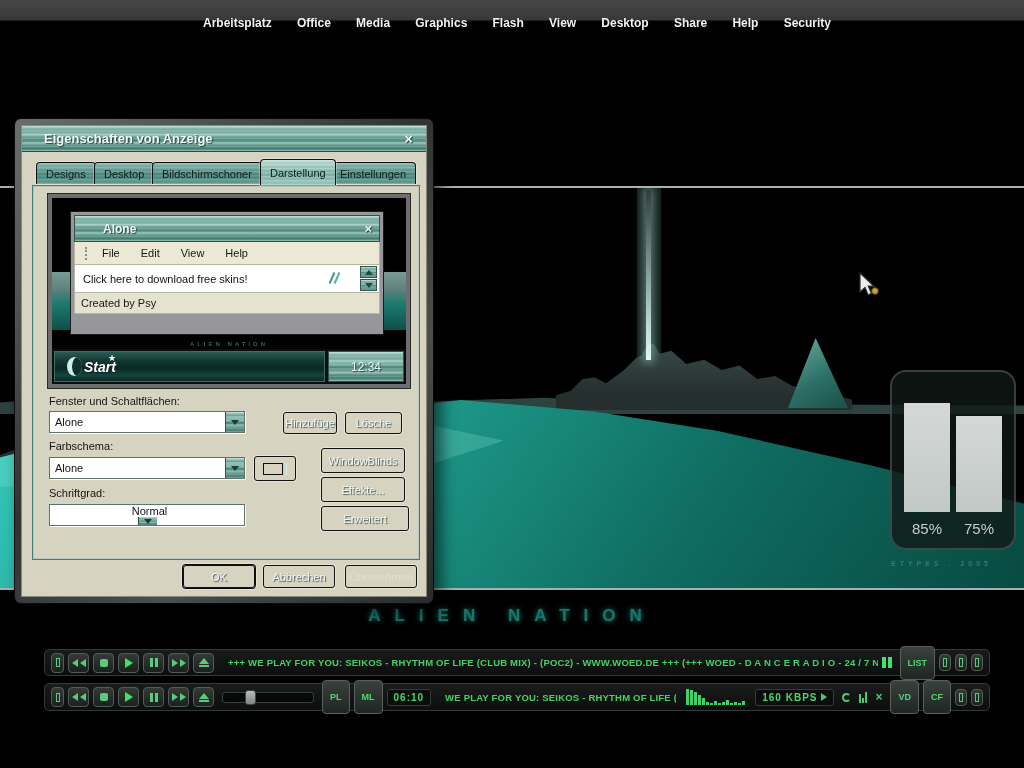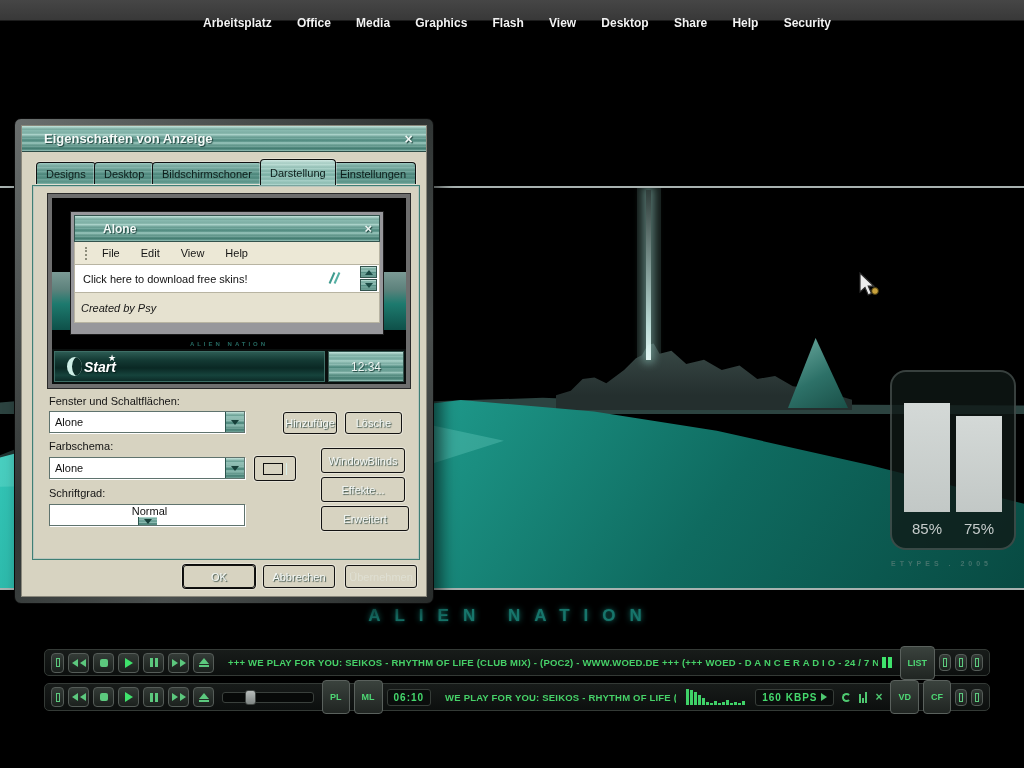--- a/index.html
+++ b/index.html
@@ -138,21 +138,21 @@
   .alone-menu .mi{font-size:11px;color:#161616;cursor:pointer;}
   .alone-content{height:28px;background:#fff;display:flex;align-items:center;border:1px solid #b8b4a2;border-top:none;position:relative;}
   .alone-content-text{font-size:11px;color:#111;margin-left:8px;}
   .brush-icon{position:absolute;right:38px;top:6px;width:12px;height:14px;}
   .brush-icon::before{content:"";position:absolute;left:2px;top:1px;width:2px;height:12px;background:#3f9a8e;transform:rotate(24deg);}
   .brush-icon::after{content:"";position:absolute;left:7px;top:1px;width:2px;height:12px;background:#55b0a4;transform:rotate(24deg);}
   .scrollstack{position:absolute;right:2px;top:1px;display:flex;flex-direction:column;gap:1px;}
   .scrollbtn{width:17px;height:12px;display:flex;align-items:center;justify-content:center;border:1px solid #33534d;cursor:pointer;}
   .chev-up{width:0;height:0;border-left:4px solid transparent;border-right:4px solid transparent;border-bottom:5px solid #1c4a44;}
   .chev-down{width:0;height:0;border-left:4px solid transparent;border-right:4px solid transparent;border-top:5px solid #1c4a44;}
-  .alone-status{height:30px;background:#e6e2d0;display:flex;align-items:center;border:1px solid #b8b4a2;border-top:none;font-style:italic;}
+  .alone-status{height:21px;background:#e6e2d0;display:flex;align-items:center;border:1px solid #b8b4a2;border-top:none;}
   .alone-status-text{font-size:11px;color:#161616;margin-left:6px;}
 
   
   .mon-taskbar{position:absolute;left:0;right:0;bottom:0;height:35px;display:flex;gap:3px;padding:2px;background:#0a0f0e;}
   .startbar{flex:1;border:1px solid #3e6e66;position:relative;display:flex;align-items:center;
     background:linear-gradient(180deg,#2c5b53 0%,#143a34 28%,#0a2824 55%,#16433c 80%,#0c2b27 100%);}
   .crescent{width:15px;height:19px;border-radius:50%;background:#cdeee6;position:relative;overflow:hidden;margin-left:12px;}
   .crescent::after{content:"";position:absolute;left:5px;top:-1px;width:15px;height:21px;border-radius:50%;background:#0f2f2a;}
   .start-text{font-size:14px;font-weight:bold;font-style:italic;color:#fff;margin-left:2px;text-shadow:1px 1px 1px #06201c;}
   .start-star{position:absolute;left:53px;top:1px;font-size:9px;color:#fff;}

